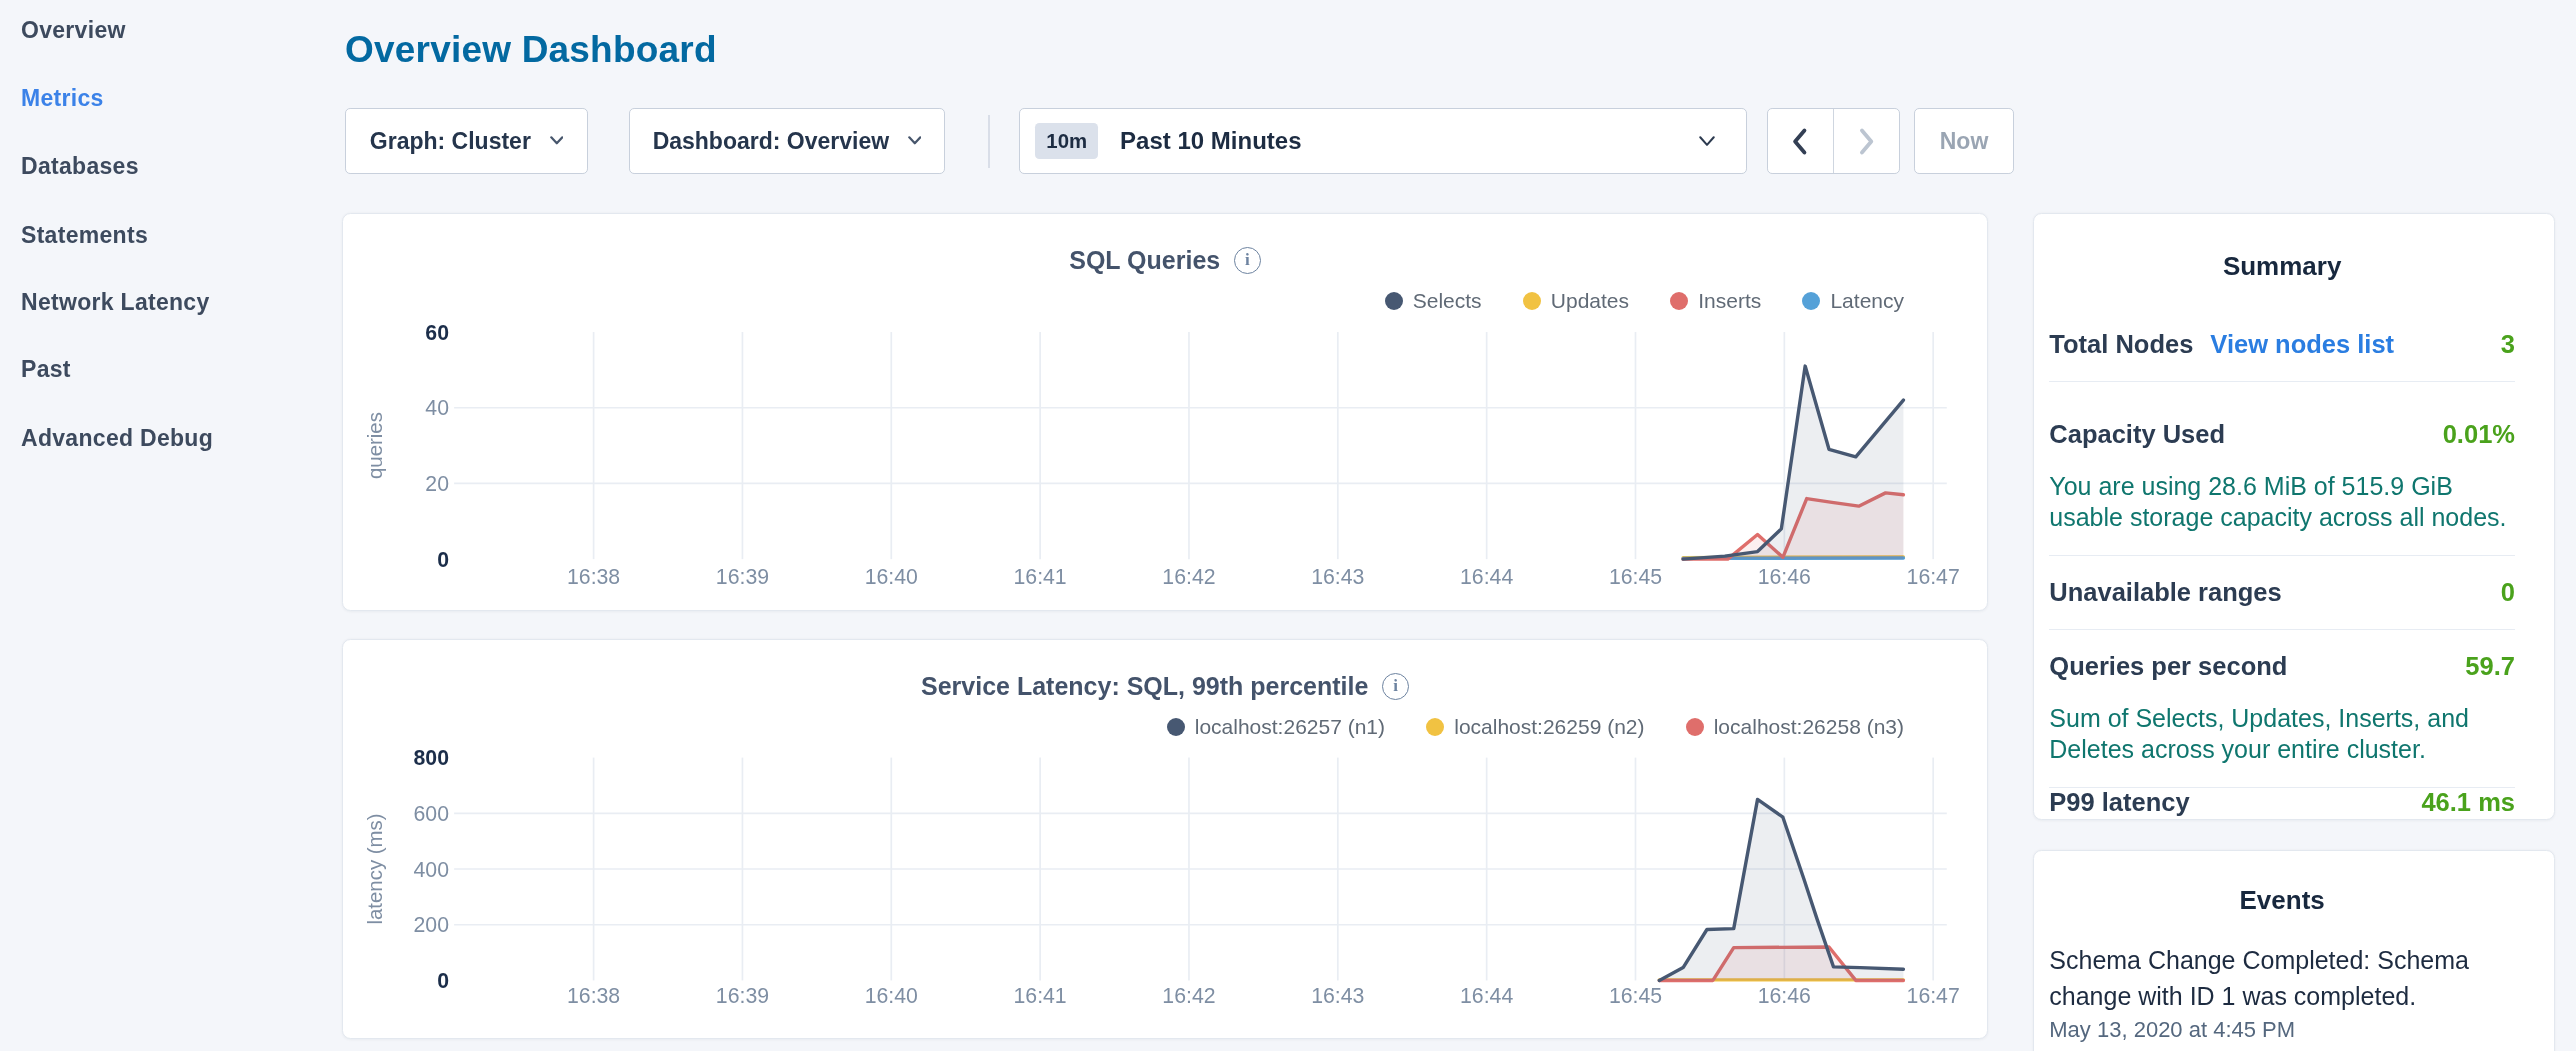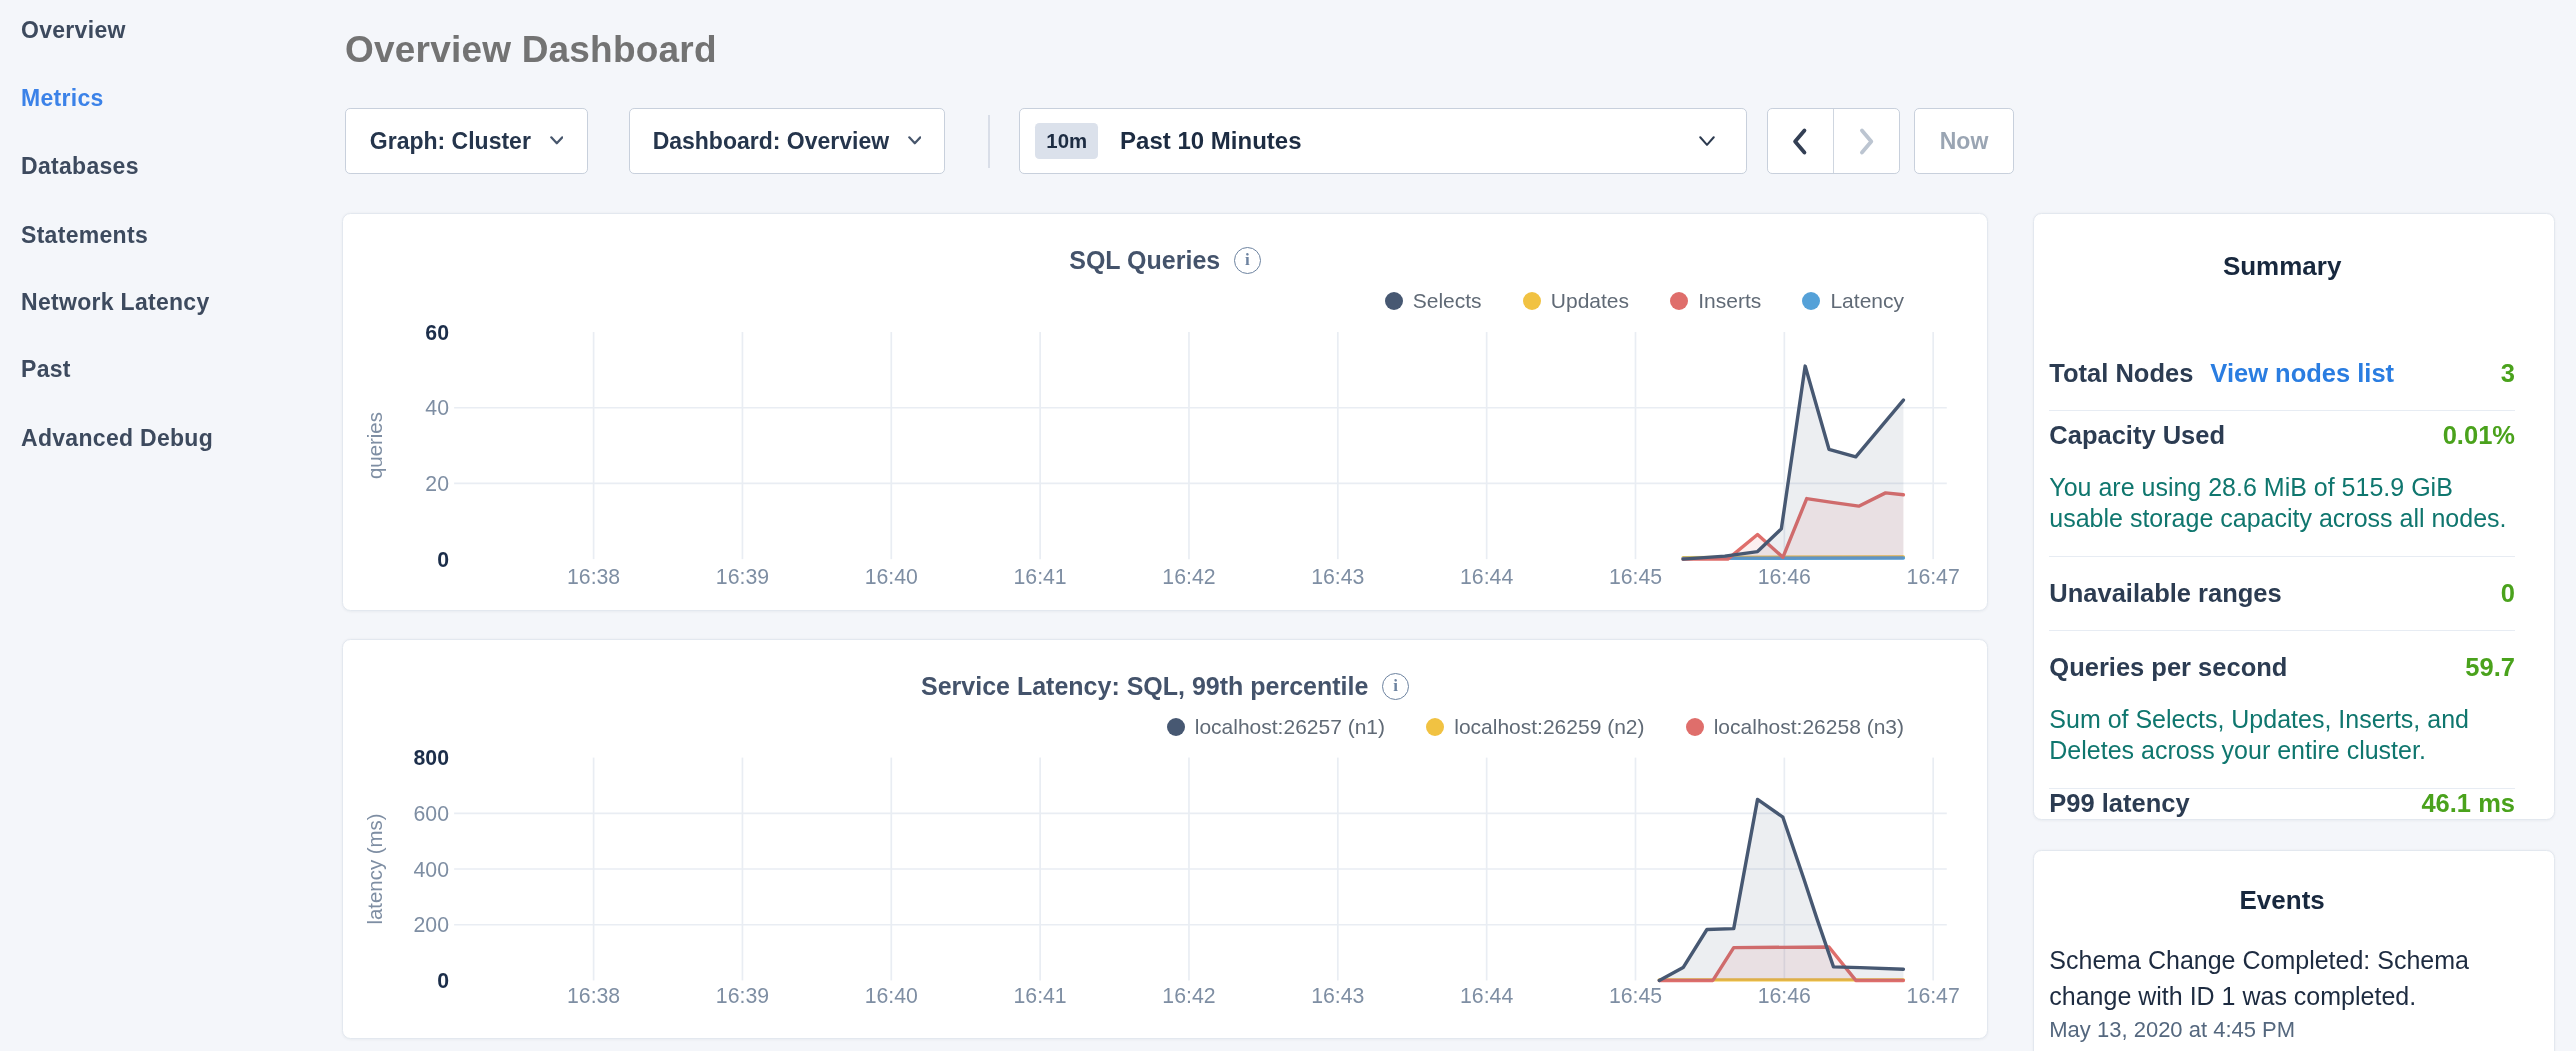--- a/index.html
+++ b/index.html
@@ -13,21 +13,21 @@
   
   .sidebar { position:absolute; left:0; top:0; width:340px; height:100%; }
   .side-item {
     position:absolute; left:21px; font-size:23px; font-weight:600;
     color:#3d4a5e; letter-spacing:0.3px; cursor:pointer; white-space:nowrap;
   }
   .side-item.active { color:#3b82e8; font-weight:700; }
   
   .page-title {
     position:absolute; left:345px; top:29px; font-size:37px; font-weight:600;
-    color:#737373; letter-spacing:0.2px;
+    color:#0369a1; letter-spacing:0.2px;
   }
   
   .ctrl {
     position:absolute; top:108px; height:66px; background:#fff;
     border:1.3px solid #c8d0dc; border-radius:5.1px;
     display:flex; align-items:center; justify-content:center; cursor:pointer;
   }
   .ctrl-label { font-size:23px; font-weight:700; color:#25354c; }
   .chev-down {
     width:13.6px; height:9.4px; margin-left:18.7px; display:inline-block;
@@ -261,27 +261,27 @@
         <polyline points="1530.0,285.0 1593.0,285.0 1617.5,246.4 1729.5,245.7 1761.0,285.0 1817.0,285.0" fill="none" stroke="#df6e6b" stroke-width="4" stroke-linejoin="round" stroke-linecap="round"></polyline>
         <path d="M1530.0,285.0 L1558.0,269.9 L1586.0,225.1 L1617.5,224.1 L1645.5,72.1 L1675.3,93.1 L1699.8,165.1 L1715.5,212.9 L1734.8,269.0 L1766.3,269.9 L1817.0,271.9 L1817.0,285 L1530.0,285 Z" fill="#475872" fill-opacity="0.1" stroke="none"></path>
         <polyline points="1530.0,285.0 1558.0,269.9 1586.0,225.1 1617.5,224.1 1645.5,72.1 1675.3,93.1 1699.8,165.1 1715.5,212.9 1734.8,269.0 1766.3,269.9 1817.0,271.9" fill="none" stroke="#475872" stroke-width="4" stroke-linejoin="round" stroke-linecap="round"></polyline>
       </svg>
   </div>
 
   <div class="card" id="summary-card">
     <div class="inner">
       <div class="panel-title">Summary</div>
       <div id="summary-rows">
-          <div class="srow" style="margin-top: 77px;">
+          <div class="srow" style="margin-top: 48px;">
             <span class="lbl">Total Nodes</span>
             <span class="lnk">View nodes list</span>
             <span class="val">3</span>
           </div>
           <hr class="sdiv">
-          <div class="srow" style="margin-top: 10px;">
+          <div class="srow" style="margin-top: 38px;">
             <span class="lbl">Capacity Used</span>
             <span class="val">0.01%</span>
           </div>
           <div class="sdesc">You are using 28.6 MiB of 515.9 GiB usable storage capacity across all nodes.</div>
           <hr class="sdiv">
           <div class="srow" style="margin-top: 22px;">
             <span class="lbl">Unavailable ranges</span>
             <span class="val">0</span>
           </div>
           <hr class="sdiv">

